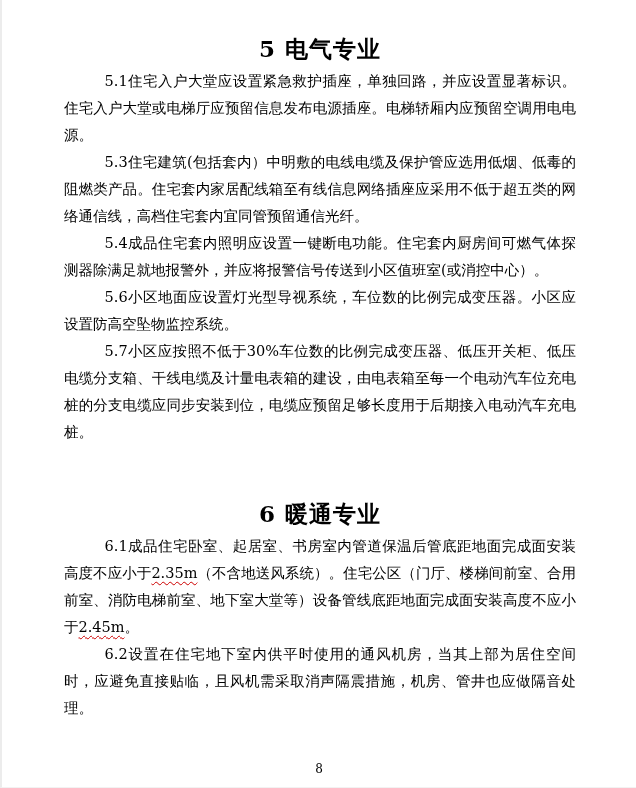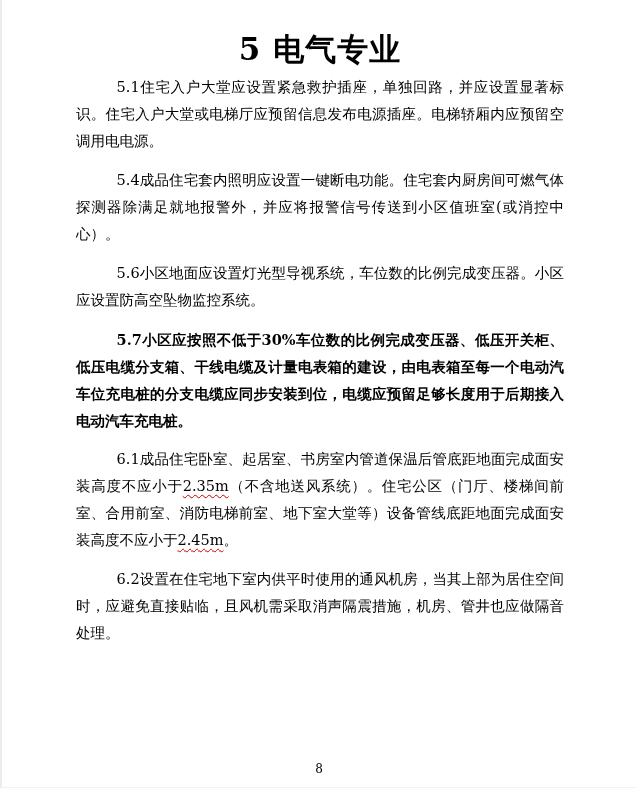--- a/index.html
+++ b/index.html
@@ -15,40 +15,40 @@
     box-sizing: border-box;
     font-family: "DejaVu Serif", "Liberation Serif", serif;
     color: #000000;
     position: relative;
     overflow: hidden;
   }
   .page {
     padding: 36px 60px 0 62px;
   }
   h1.sec-title {
-    font-size: 31px;
+    font-size: 23px;
     font-weight: bold;
     text-align: center;
     margin: 0 0 6px 0;
     line-height: 26px;
     letter-spacing: 1px;
   }
   h1.sec-title-2 {
     margin-top: 55px;
   }
   p.para {
     font-size: 14.5px;
     line-height: 27px;
-    margin: 12px;
+    margin: 0;
     text-align: justify;
     text-indent: 2.8em;
     word-break: break-all;
   }
   p.para.bold {
-    font-weight: bold;
+    font-weight: normal;
   }
   .spellcheck {
     text-decoration: underline wavy #cc0000 1px;
     text-decoration-skip-ink: none;
     text-underline-offset: 3px;
   }
   .page-number {
     position: absolute;
     left: 0;
     right: 0;
@@ -59,24 +59,26 @@
   }
 </style>
 </head>
 <body>
 
 <div class="page">
 
   <h1 class="sec-title">5 电气专业</h1>
 
   <p class="para">5.1住宅入户大堂应设置紧急救护插座，单独回路，并应设置显著标识。住宅入户大堂或电梯厅应预留信息发布电源插座。电梯轿厢内应预留空调用电电源。</p>
+  <p class="para">5.3住宅建筑(包括套内）中明敷的电线电缆及保护管应选用低烟、低毒的阻燃类产品。住宅套内家居配线箱至有线信息网络插座应采用不低于超五类的网络通信线，高档住宅套内宜同管预留通信光纤。</p>
   <p class="para">5.4成品住宅套内照明应设置一键断电功能。住宅套内厨房间可燃气体探测器除满足就地报警外，并应将报警信号传送到小区值班室(或消控中心）。</p>
   <p class="para">5.6小区地面应设置灯光型导视系统，车位数的比例完成变压器。小区应设置防高空坠物监控系统。</p>
   <p class="para bold">5.7小区应按照不低于30%车位数的比例完成变压器、低压开关柜、低压电缆分支箱、干线电缆及计量电表箱的建设，由电表箱至每一个电动汽车位充电桩的分支电缆应同步安装到位，电缆应预留足够长度用于后期接入电动汽车充电桩。</p>
 
+  <h1 class="sec-title sec-title-2">6 暖通专业</h1>
 
   <p class="para"><span>6.1成品住宅卧室、起居室、书房室内管道保温后管底距地面完成面安装高度不应小于</span><span class="spellcheck">2.35m</span><span>（不含地送风系统）。住宅公区（门厅、楼梯间前室、合用前室、消防电梯前室、地下室大堂等）设备管线底距地面完成面安装高度不应小于</span><span class="spellcheck">2.45m</span><span>。</span></p>
 
   <p class="para">6.2设置在住宅地下室内供平时使用的通风机房，当其上部为居住空间时，应避免直接贴临，且风机需采取消声隔震措施，机房、管井也应做隔音处理。</p>
 
 </div>
 
 <div class="page-number">8</div>
 
 </body></html>

